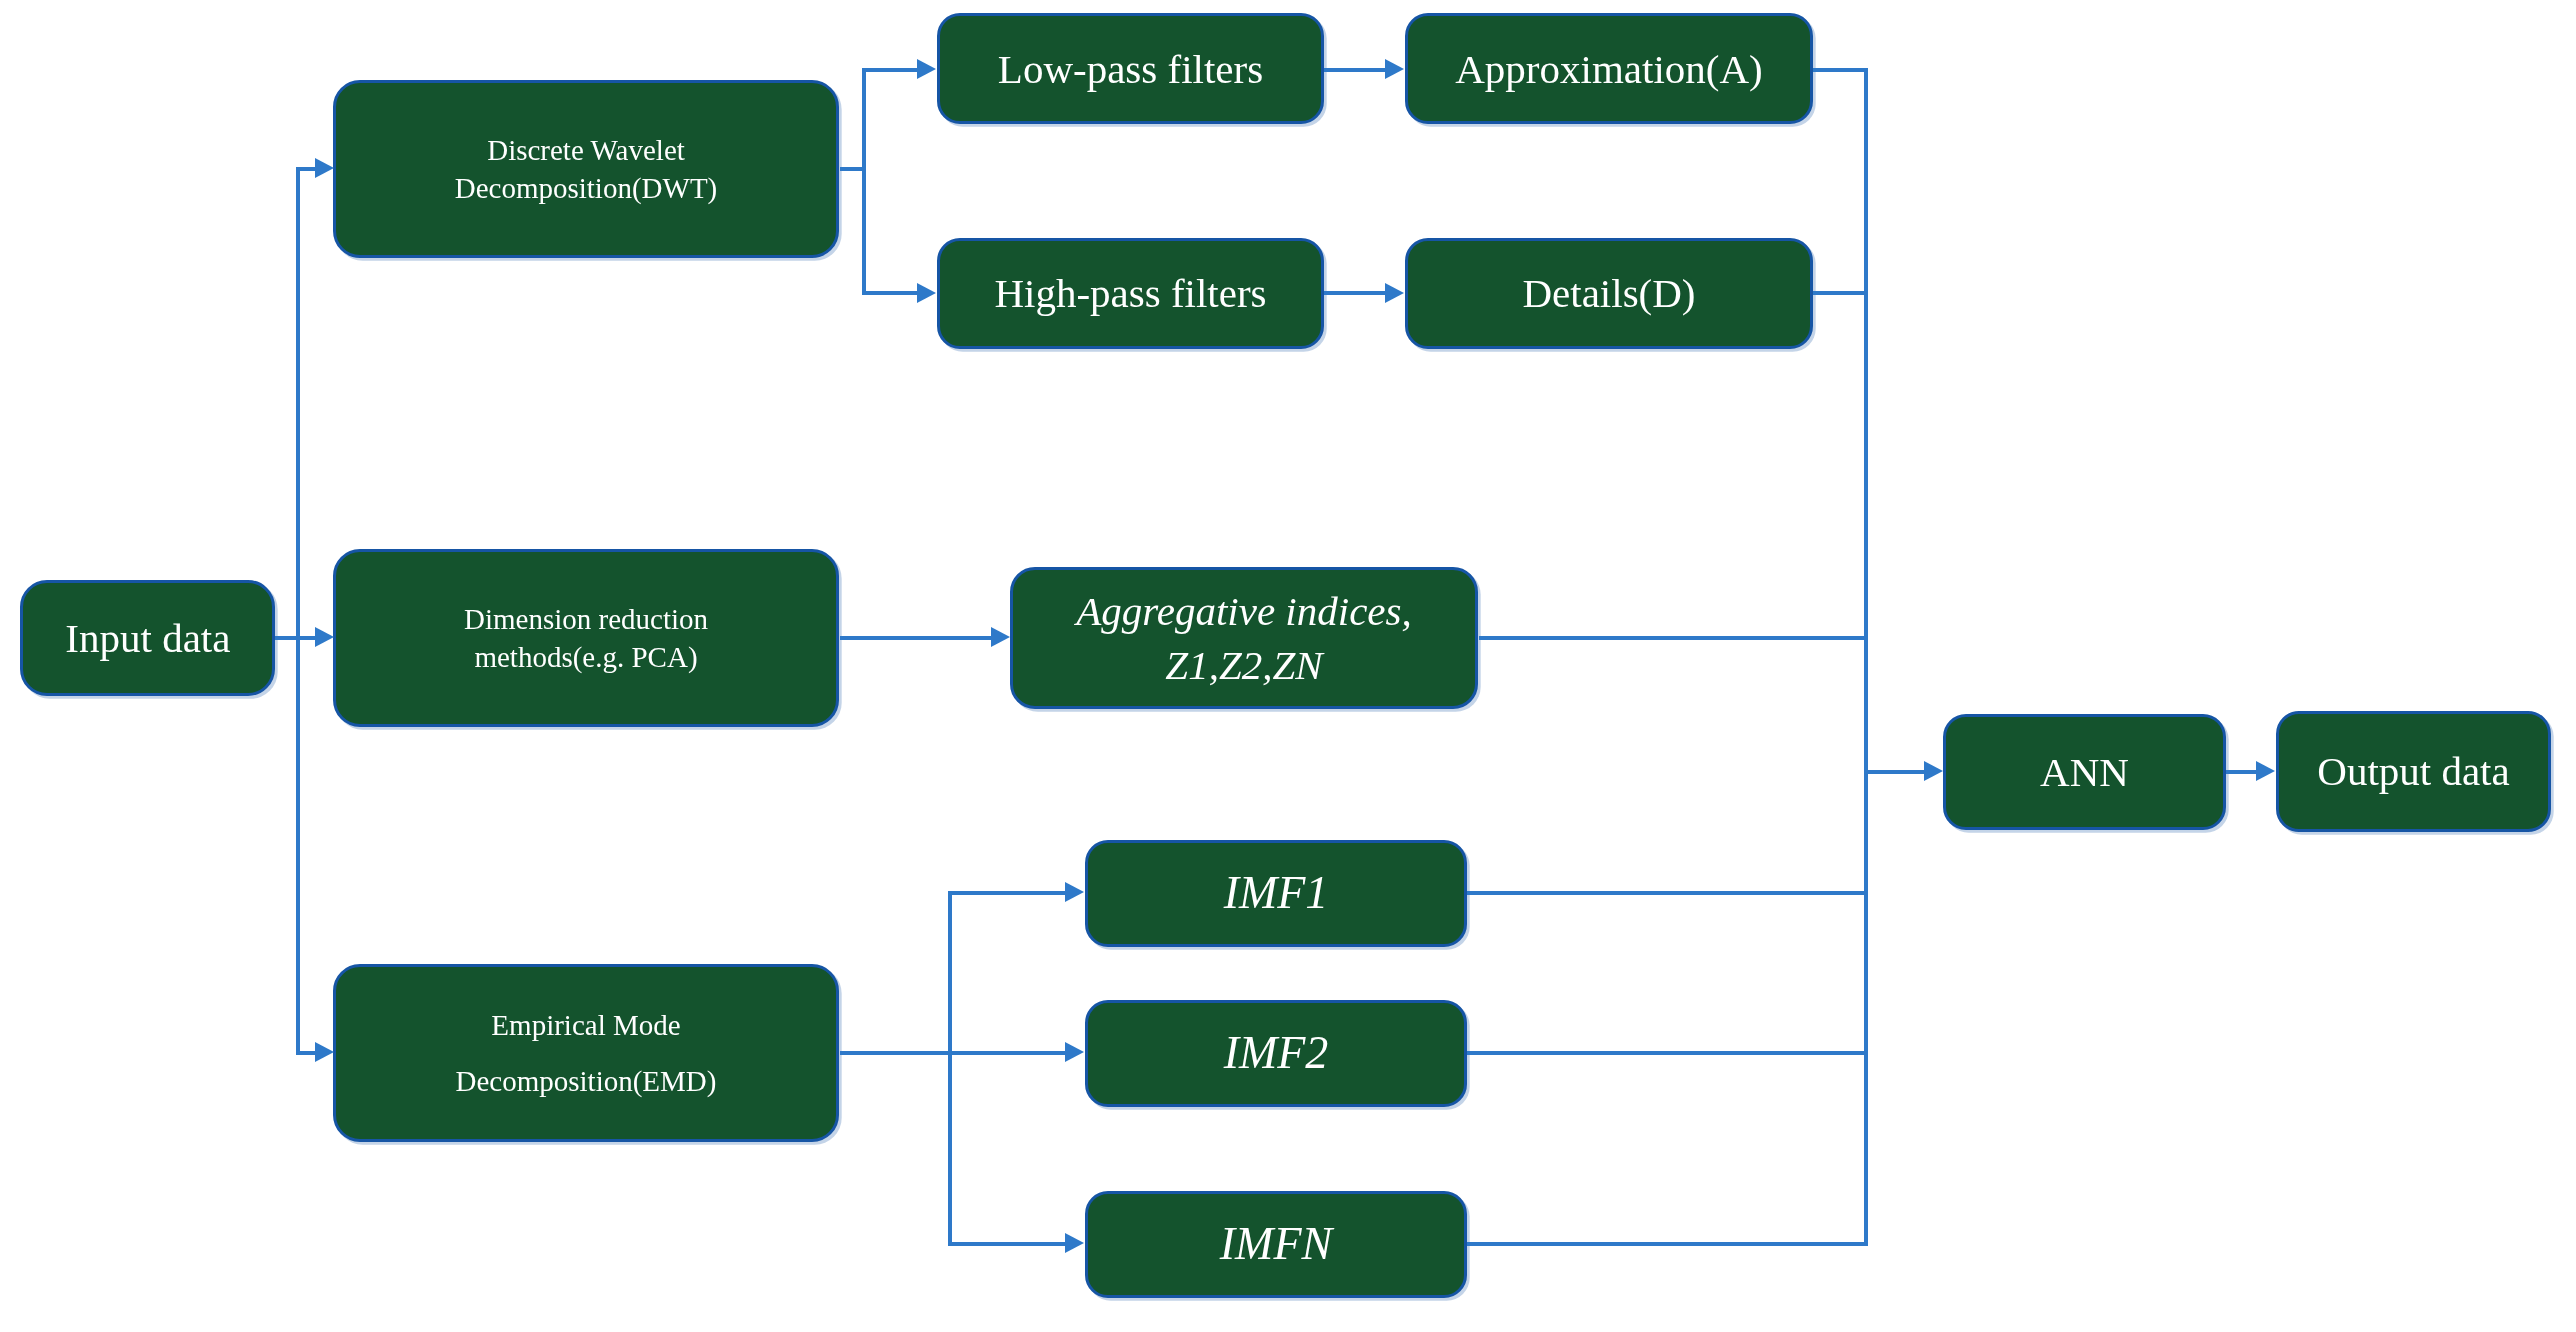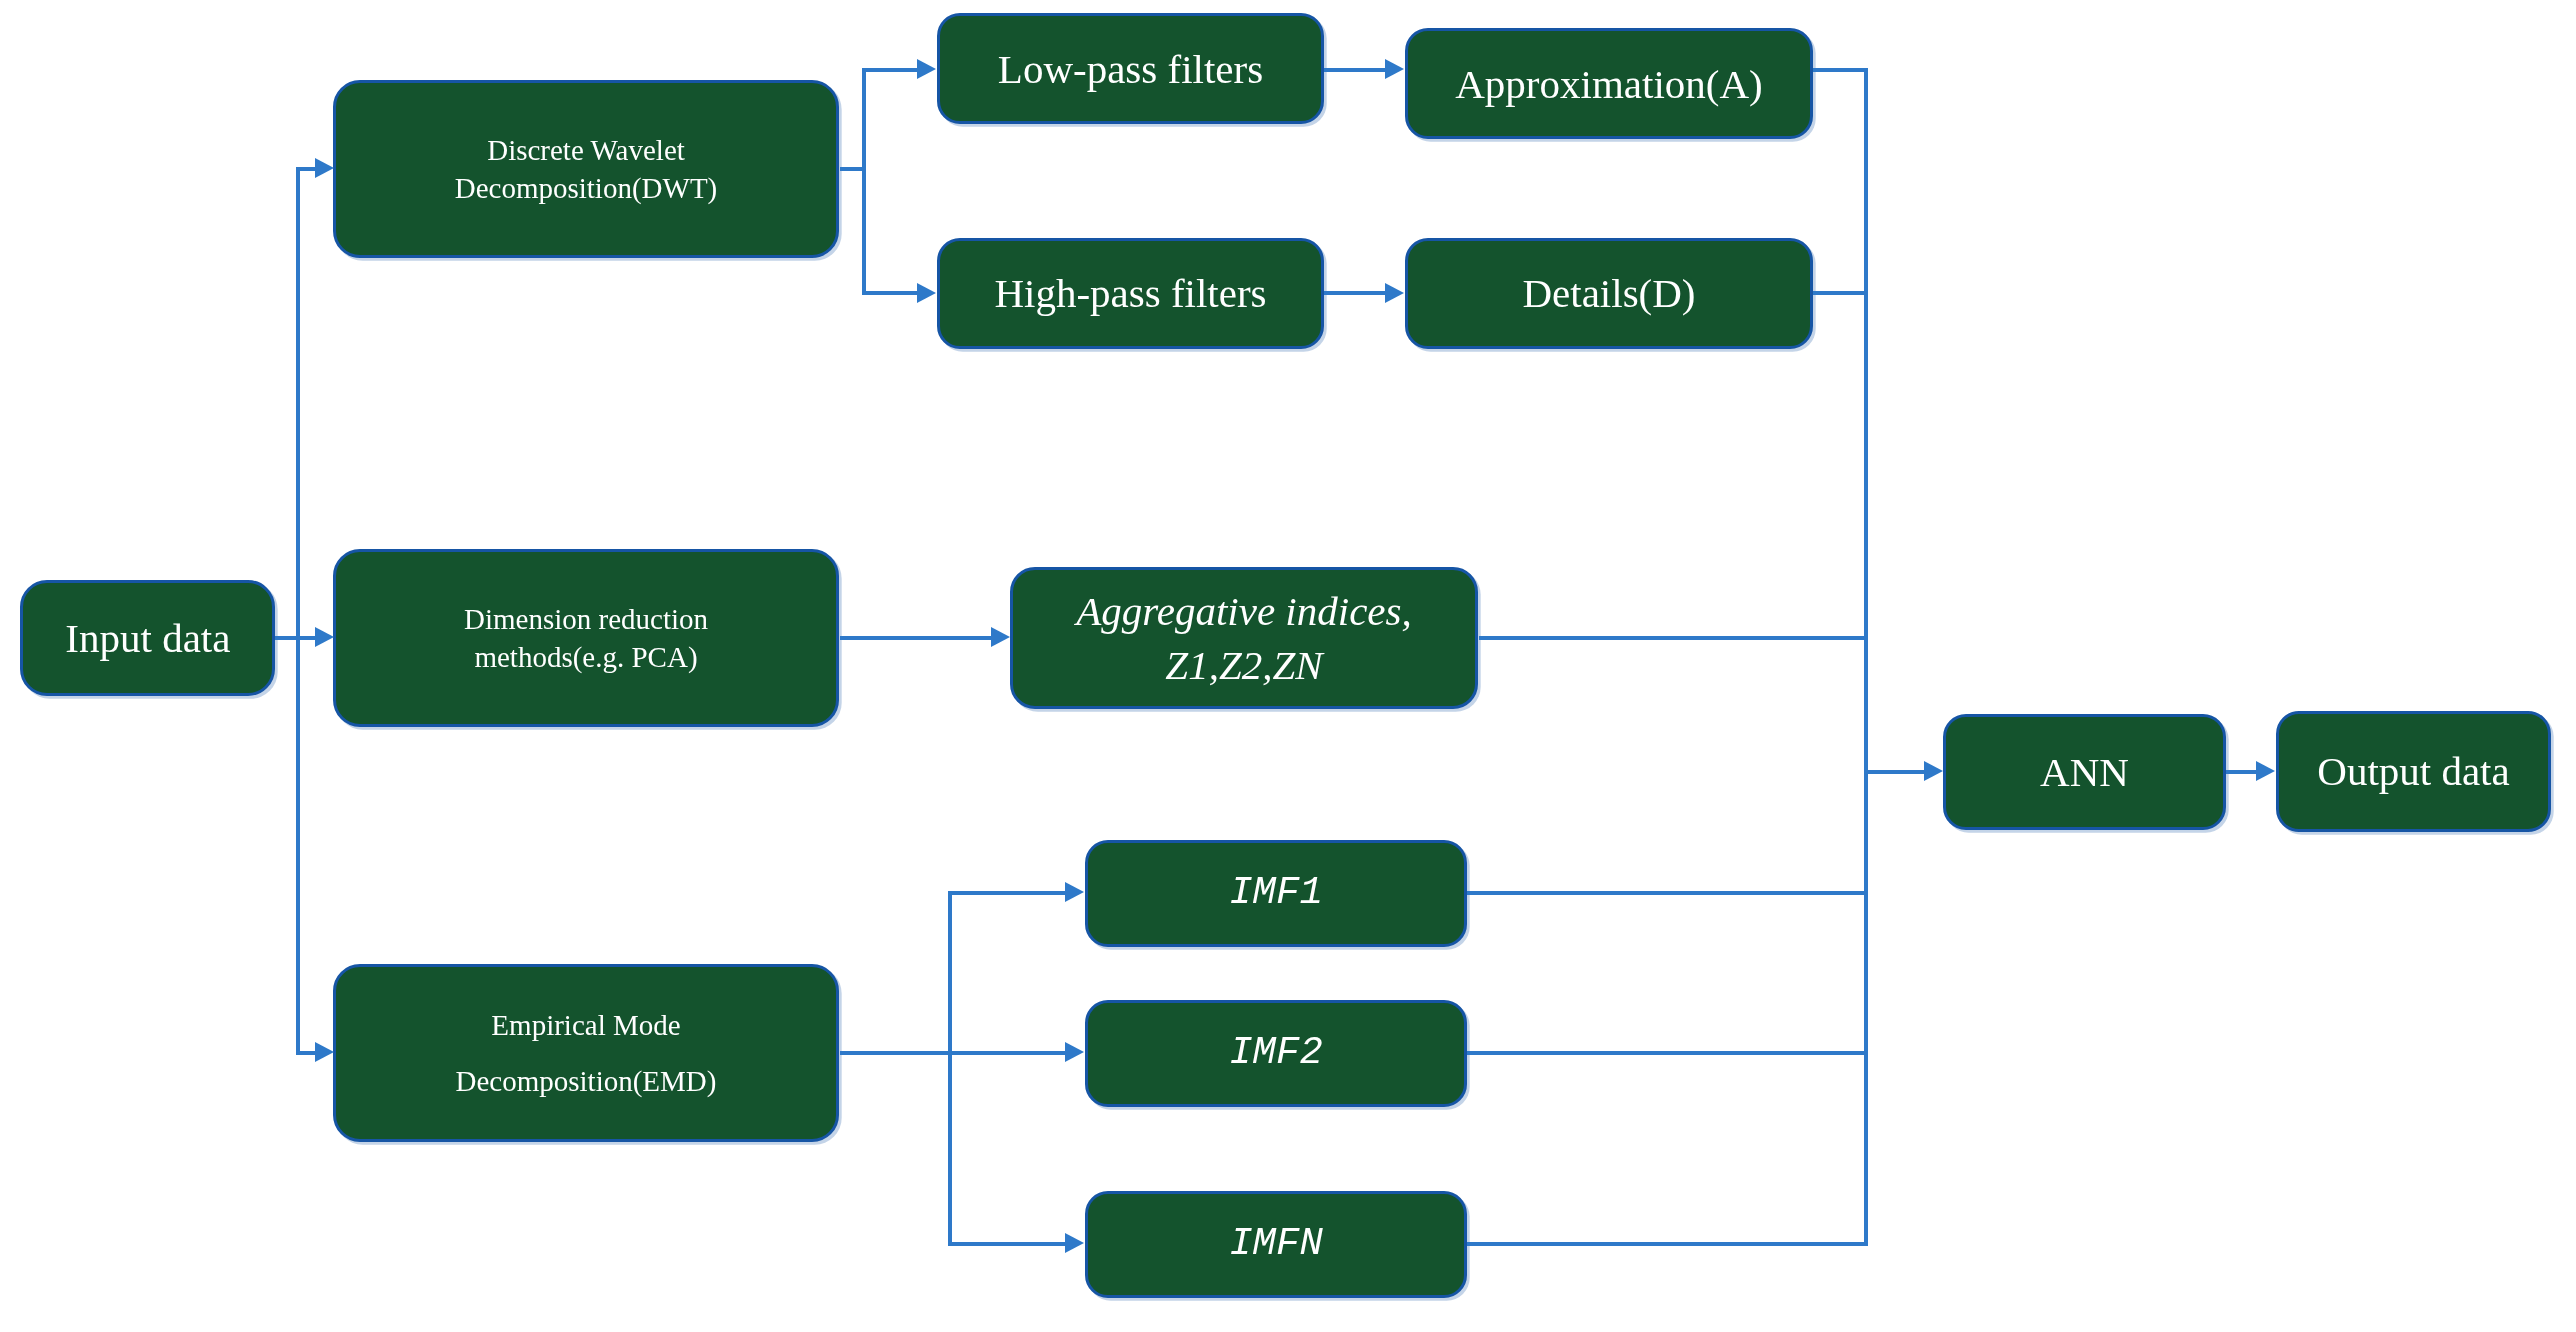--- a/index.html
+++ b/index.html
@@ -26,21 +26,21 @@
     flex-direction: column;
     align-items: center;
     justify-content: center;
     text-align: center;
     line-height: 1.32;
     box-shadow: 2.7px 2.7px 0 rgba(21, 85, 165, 0.25);
   }
   .node span { display: block; white-space: nowrap; }
   .fs-xl { font-size: 29px; }
   .fs-lg { font-size: 41px; }
-  .fs-md { font-size: 39px; font-family: Liberation Mono, monospace; }
+  .fs-md { font-size: 46px; }
   .italic { font-style: italic; }
   .hline, .vline {
     position: absolute;
     background: #2E79C9;
   }
   .hline { height: 3.6px; }
   .vline { width: 3.6px; }
   .arrow {
     position: absolute;
     width: 0;
@@ -75,21 +75,21 @@
   </div>
 
   <div class="node fs-lg" style="left:937px; top:13.3px; width:387px; height:111px; border-radius:23px;">
     <span>Low-pass filters</span>
   </div>
 
   <div class="node fs-lg" style="left:937px; top:238px; width:387px; height:111px; border-radius:23px;">
     <span>High-pass filters</span>
   </div>
 
-  <div class="node fs-lg" style="left:1405px; top:13.3px; width:408px; height:111px; border-radius:23px;margin-top:15px;">
+  <div class="node fs-lg" style="left:1405px; top:13.3px; width:408px; height:111px; border-radius:23px;">
     <span>Approximation(A)</span>
   </div>
 
   <div class="node fs-lg" style="left:1405px; top:238px; width:408px; height:111px; border-radius:23px;">
     <span>Details(D)</span>
   </div>
 
   <div class="node fs-lg italic" style="left:1010px; top:567px; width:468px; height:142px; border-radius:25px;">
     <span>Aggregative indices,</span>
     <span>Z1,Z2,ZN</span>

